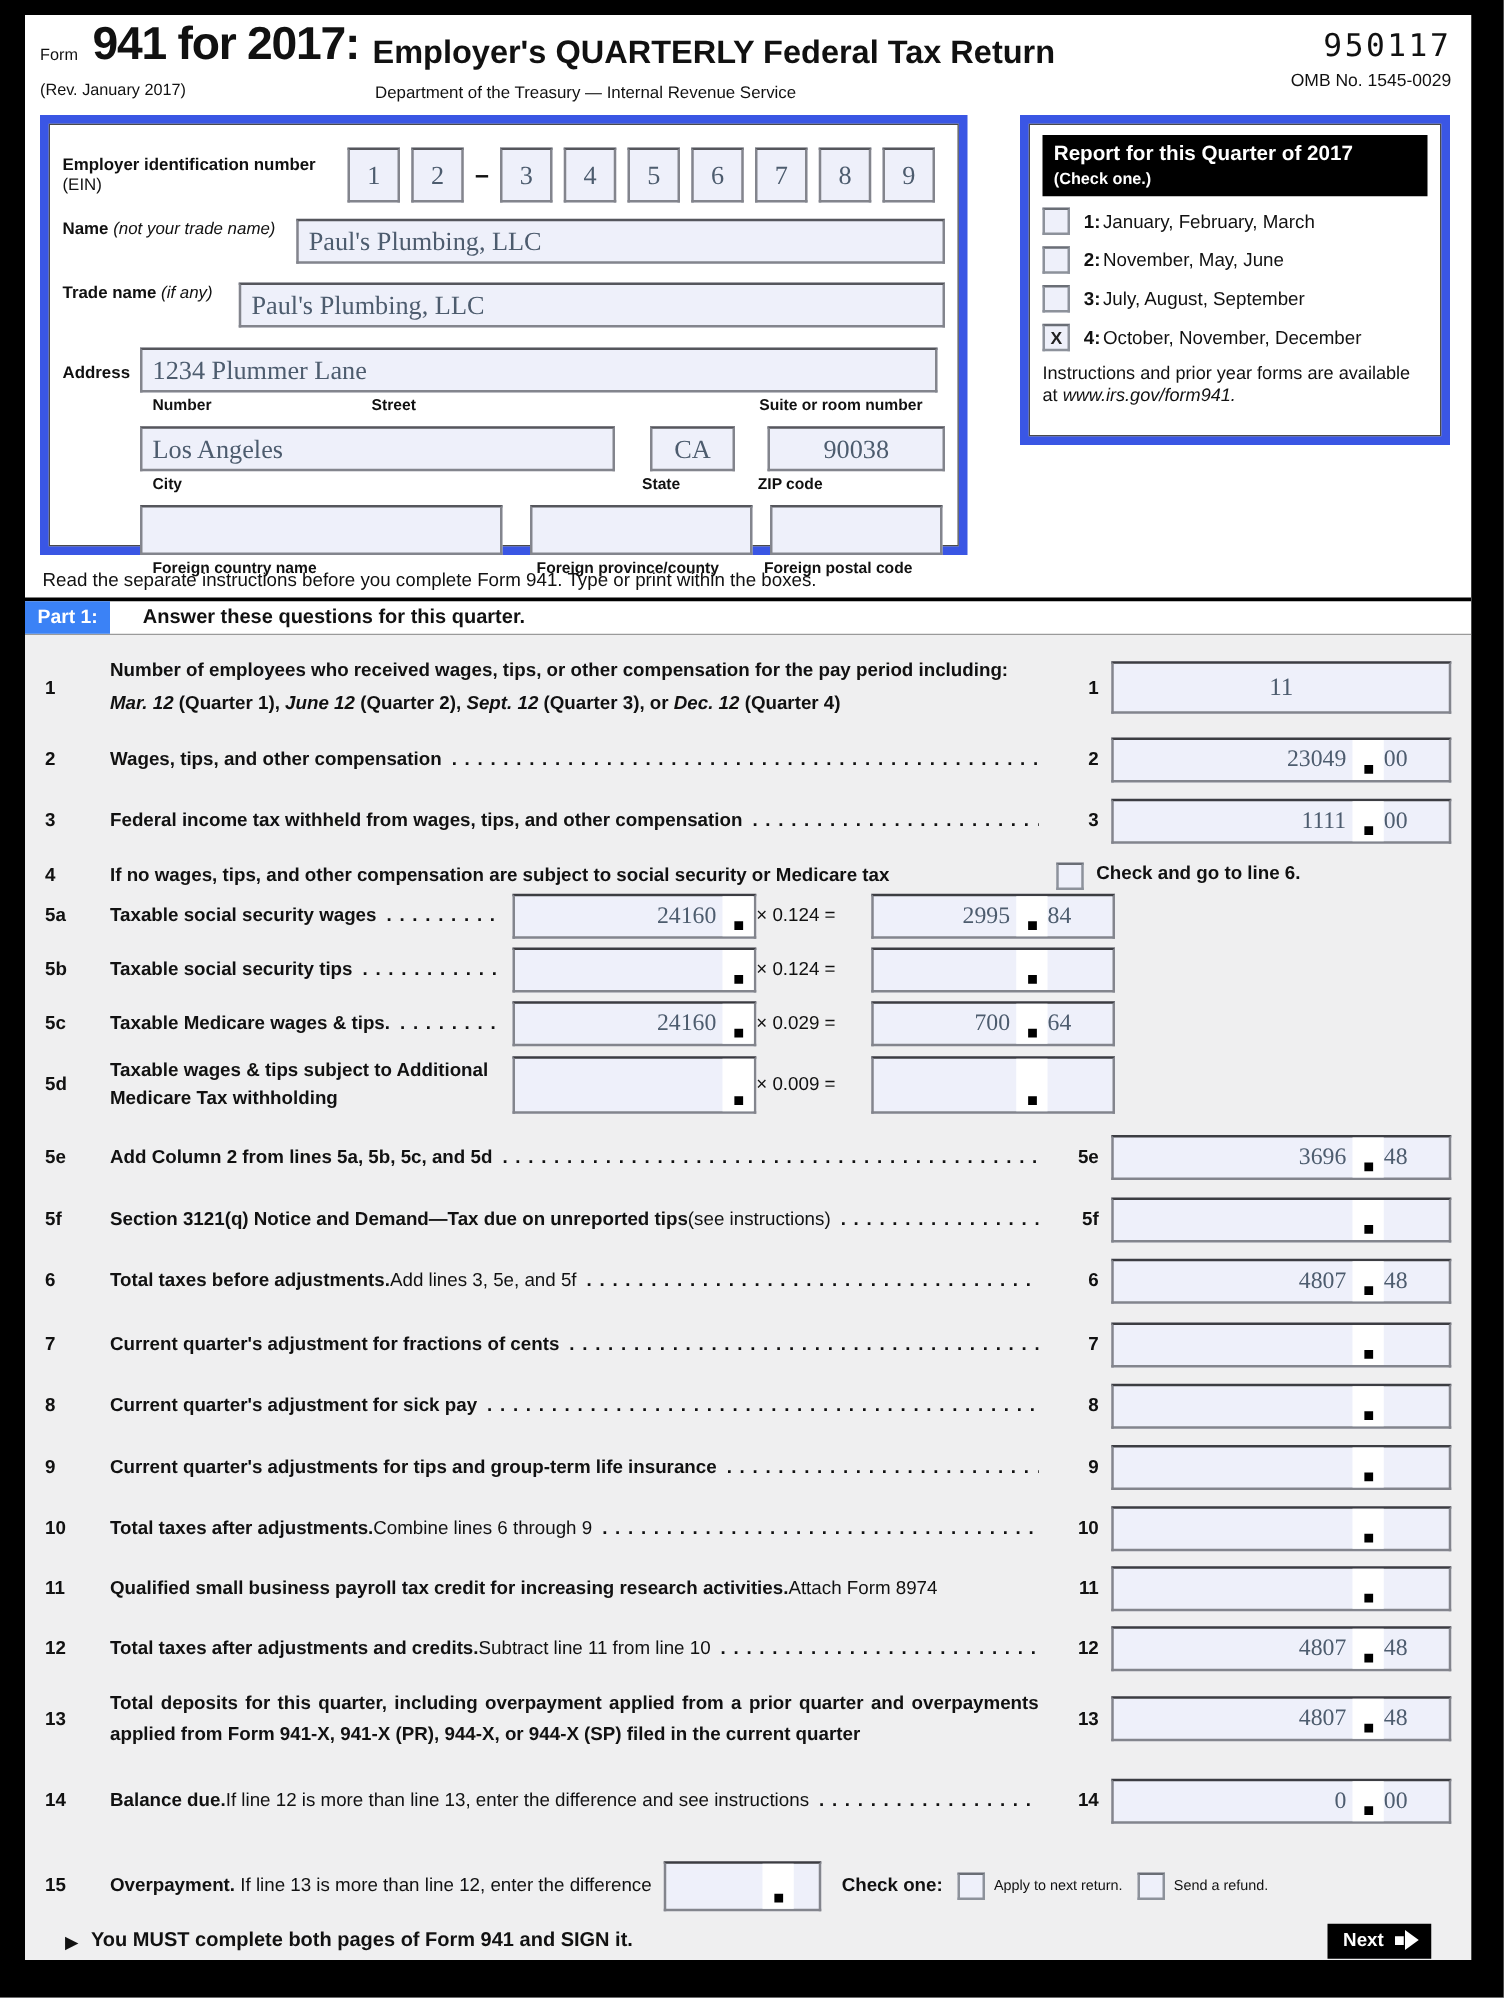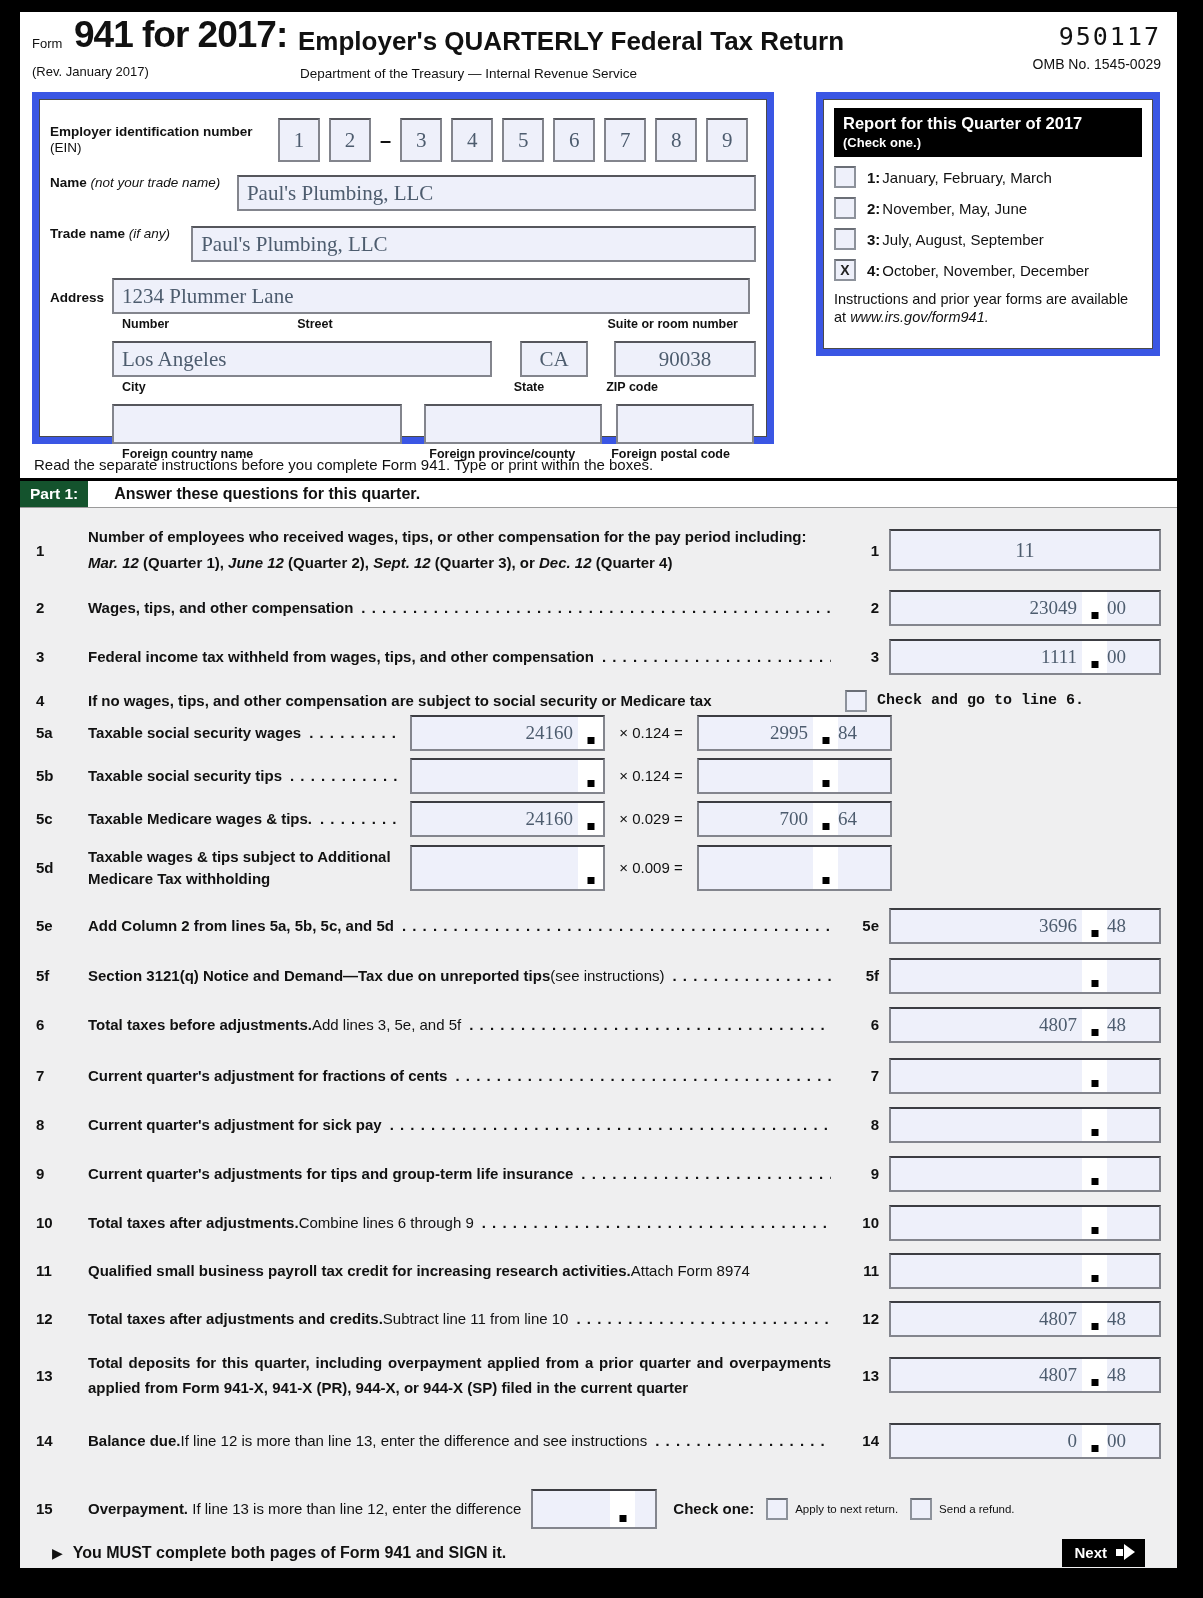--- a/index.html
+++ b/index.html
@@ -53,21 +53,21 @@
   .chk{width:22px;height:22px;background:var(--fill);border:2px solid #8d929b;border-top-color:#6a6e76;
        display:flex;align-items:center;justify-content:center;font-size:14px;font-weight:bold;color:#222;box-sizing:border-box;}
   .q-opt .chk{margin-right:11px;}
   .q-lab{font-size:15px;}
   .q-lab b{margin-right:2px;}
   .q-instr{margin-top:9px;font-size:14.5px;line-height:1.25;}
   .q-instr .it{font-style:italic;}
   
   .read{margin:8px 0 0 14px;font-size:15px;}
   .p1bar{margin-top:5px;border-top:3px solid #000;border-bottom:1px solid #9a9a9a;display:flex;align-items:stretch;background:#fff;}
-  .p1label{background:#14532d;color:#fff;font-weight:bold;font-size:15.5px;padding:4px 10px 4px 10px;}
+  .p1label{background:#3b82f6;color:#fff;font-weight:bold;font-size:15.5px;padding:4px 10px 4px 10px;}
   .p1title{font-weight:bold;font-size:16px;padding:4px 0 4px 26px;}
   .gray{background:var(--graybg);padding:2px 16px 14px 16px;}
   .line{display:flex;align-items:center;}
   .lnum{width:52px;font-weight:bold;font-size:15px;flex:none;}
   .ltext{flex:1;font-size:15px;font-weight:bold;display:flex;align-items:baseline;min-width:0;padding-right:6px;}
   .ltext .plain{font-weight:normal;}
   .ltext.blk{display:block;}
   .dots{flex:1;overflow:hidden;white-space:nowrap;font-weight:bold;letter-spacing:1px;margin:0 8px;min-width:0;}
   .lnum2{width:34px;text-align:right;font-weight:bold;font-size:15px;margin-right:10px;flex:none;}
   .amt{background:var(--fill);border:2px solid var(--bgray);border-top-color:#3c3d42;display:flex;height:32px;box-sizing:content-box;flex:none;}
@@ -76,24 +76,24 @@
   .amt-sep{width:25px;background:#fff;position:relative;flex:none;}
   .amt-sep::after{content:"";position:absolute;left:50%;bottom:5px;transform:translateX(-50%);width:7px;height:7px;background:#000;}
   .amt-cents{width:52px;text-align:left;font-family:"Liberation Serif",serif;font-size:19px;color:var(--val);line-height:32px;flex:none;}
   .amt-one{width:268px;justify-content:center;}
   .amt-one .amt-val{text-align:center;padding-right:0;font-size:20px;}
   .colhdr{display:flex;font-size:15px;font-weight:bold;}
   .line5{display:flex;align-items:center;}
   .l5text{width:322px;font-size:15px;font-weight:bold;display:flex;align-items:baseline;min-width:0;flex:none;padding-right:4px;box-sizing:border-box;}
   .amt-c1{width:191px;}
   .amt-c1 .amt-val{font-size:19px;}
-  .mult{width:92px;text-align:center;font-size:15px;flex:none;}
+  .mult{width:92px;text-align:left;font-size:15px;flex:none;}
   .amt-c2{width:191px;}
   .amt-c2 .amt-cents{width:52px;}
-  .chk4group{width:316px;display:flex;align-items:center;flex:none;font-family:Liberation Mono, monospace;}
+  .chk4group{width:316px;display:flex;flex:none;}
   .chk4group .chk{margin-right:10px;flex:none;}
   .chk4lab{font-size:15px;font-weight:bold;}
   .l15box{width:122px;margin-left:10px;}
   .l15box .amt-cents{width:20px;}
   .checkone{font-size:15px;font-weight:bold;margin-left:16px;flex:none;}
   .smallopt{font-size:11.5px;margin-left:7px;flex:none;}
   .l15 .chk{margin-left:12px;flex:none;}
   .mustbar{display:flex;align-items:center;padding:10px 16px 0 16px;}
   .must-tri{font-size:14px;margin-right:10px;}
   .must-txt{font-weight:bold;font-size:16px;}

